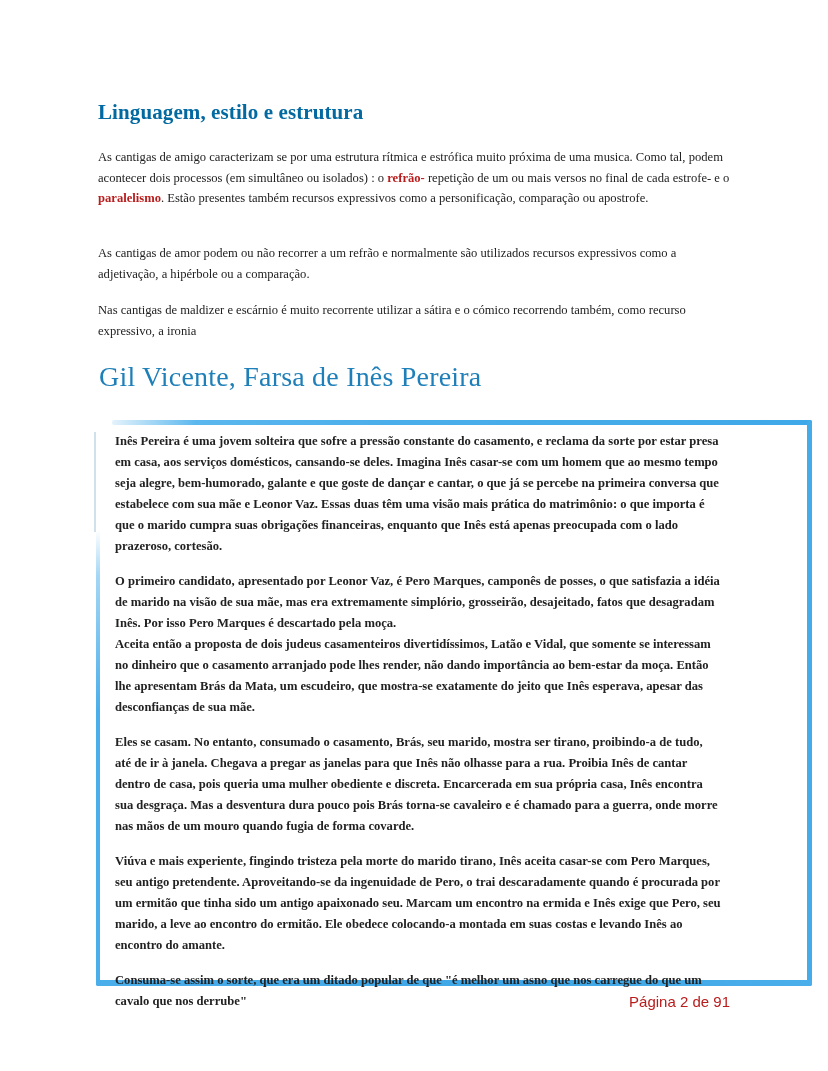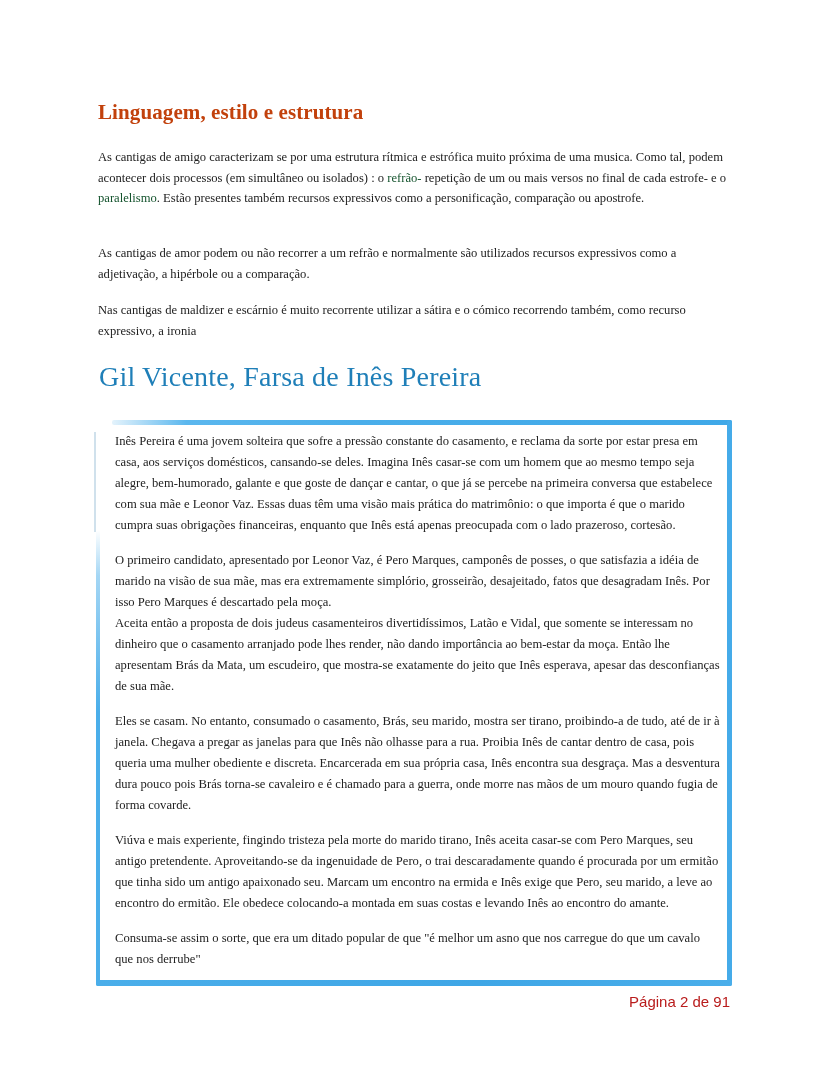--- a/index.html
+++ b/index.html
@@ -20,55 +20,56 @@
       left: 0; top: 0;
       width: 828px; height: 1071px;
     }
     .heading {
       position: absolute;
       left: 98px;
       top: 100px;
       margin: 0;
       font-size: 21px;
       font-weight: bold;
-      color: #c2410c;
+      color: #0369a1;
       letter-spacing: 0.1px;
     }
     .intro {
       position: absolute;
       left: 98px;
       width: 636px;
       margin: 0;
       font-size: 12.6px;
       line-height: 20.5px;
       color: #222222;
     }
-    .intro b { font-weight: normal; color: #14532d; }
+    .intro b { font-weight: bold; color: #b91c1c; }
     #p1 { top: 147px; }
     #p2 { top: 243px; }
     #p3 { top: 300px; }
 
     .section-title {
       position: absolute;
       left: 98px;
       top: 360px;
       margin: 1px;
       font-size: 28px;
       font-weight: normal;
       color: #1f7fb8;
       letter-spacing: 0.2px;
     }
 
     .box {
       position: absolute;
       left: 100px;
       top: 420px;
-      width: 632px;
+      width: 712px;
       height: 566px;
       box-sizing: border-box;
+      font-weight: bold;
     }
     
     .edge { position: absolute; background: #4aaeea; }
     .edge-top {
       left: 12px; right: 0px; top: 0px; height: 5px;
       background: linear-gradient(90deg, rgba(74,174,234,0.15) 0%, #5bb7ee 12%, #4aaeea 40%, #3fa8e8 100%);
       border-radius: 2px;
     }
     .edge-right {
       right: 0px; top: 0px; bottom: 0px; width: 5px;

